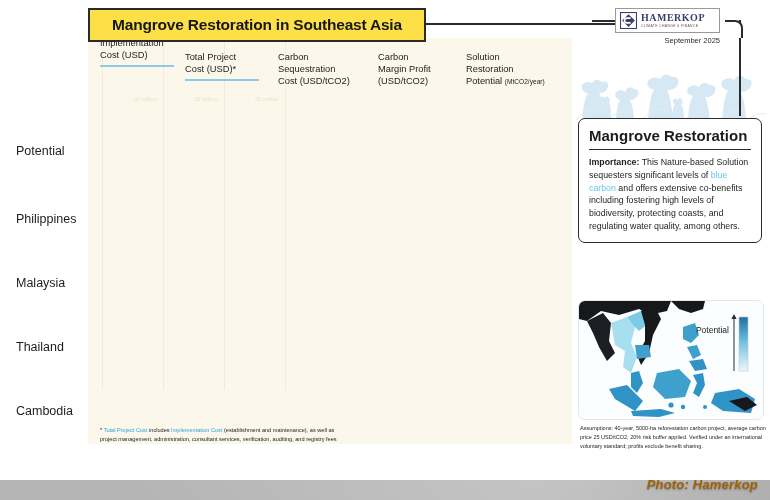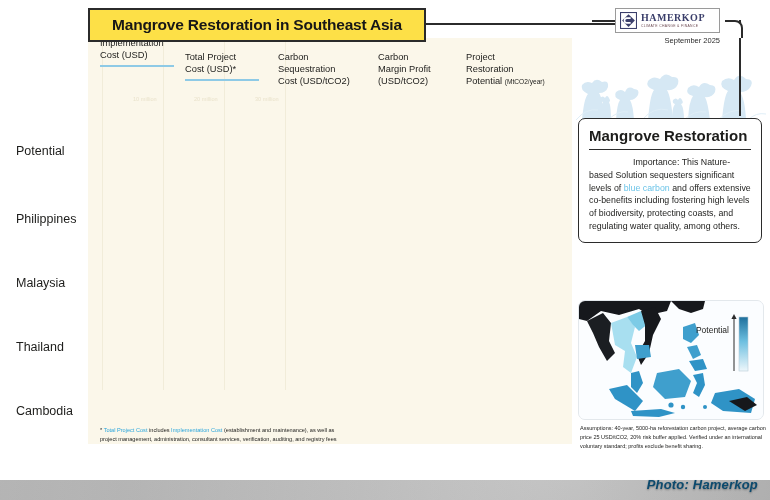--- a/index.html
+++ b/index.html
@@ -15,21 +15,21 @@
     background:
       radial-gradient(circle at 72% 88%, #cfcfcf 0%, #b9b9b9 35%, #a9a9a9 60%, #9c9c9c 100%),
       linear-gradient(180deg,#dcdcdc 0%,#c6c6c6 45%,#adadad 100%);
   }
   .photo-bg::after{
     content:"";position:absolute;inset:0;
     background:linear-gradient(110deg,rgba(255,255,255,.25),rgba(120,120,120,.18));
   }
   .photo-credit{
     position:absolute;right:12px;bottom:8px;
-    font-size:13px;font-style:italic;font-weight:bold;color:#0c4a6e;
+    font-size:13px;font-style:italic;font-weight:bold;color:#a16207;
     letter-spacing:.2px;text-shadow:0 1px 2px rgba(0,0,0,.35);
     z-index:40;
   }
   
   .card{
     position:absolute;left:0;top:0;width:770px;height:480px;
     background:#ffffff;
   }
   
   .title-box{
@@ -99,21 +99,21 @@
   
   .mangrove-deco{position:absolute;left:572px;top:58px;width:198px;height:62px;z-index:4;}
   .info-box{
     position:absolute;left:578px;top:118px;width:184px;
     border:1.8px solid #2b2b2b;border-radius:7px;background:#ffffff;
     padding:8px 10px 10px 10px;box-sizing:border-box;z-index:12;
   }
   .info-title{font-size:15px;font-weight:bold;margin:0 0 5px 0;}
   .info-rule{height:1.3px;background:#2b2b2b;margin-bottom:6px;}
   .info-body{font-size:8.8px;line-height:1.44;}
-  .info-body b{font-weight:normal;margin-left:44px;}
+  .info-body b{font-weight:bold;}
   .blue-carbon{color:#6cc4e8;}
   .map-title{
     position:absolute;left:578px;top:285px;width:184px;text-align:center;
     font-size:9.6px;font-weight:500;color:#1d1d1b;z-index:12;
   }
   .map-box{
     position:absolute;left:578px;top:300px;width:184px;height:118px;
     background:#f4f8fb;border-radius:7px;overflow:hidden;z-index:11;
     border:1px solid #e3e8ec;
   }
@@ -171,21 +171,21 @@
     <span>Carbon</span><br>
     <span>Sequestration</span><br>
     <span>Cost (USD/tCO2)</span>
   </div>
   <div class="col-head" style="left:378px;top:52px;width:86px;">
     <span>Carbon</span><br>
     <span>Margin Profit</span><br>
     <span>(USD/tCO2)</span>
   </div>
   <div class="col-head" style="left:466px;top:52px;width:100px;">
-    <span>Project</span><br>
+    <span>Solution</span><br>
     <span>Restoration</span><br>
     <span>Potential </span><span class="unit-small">(MtCO2/year)</span>
   </div>
 
   <div class="axis-lab" style="left:133px;top:96px;">10 million</div>
   <div class="axis-lab" style="left:194px;top:96px;">20 million</div>
   <div class="axis-lab" style="left:255px;top:96px;">30 million</div>
 
   <div class="row" style="top:122px;">
     <div class="country" style="top:22px;">Potential</div>

